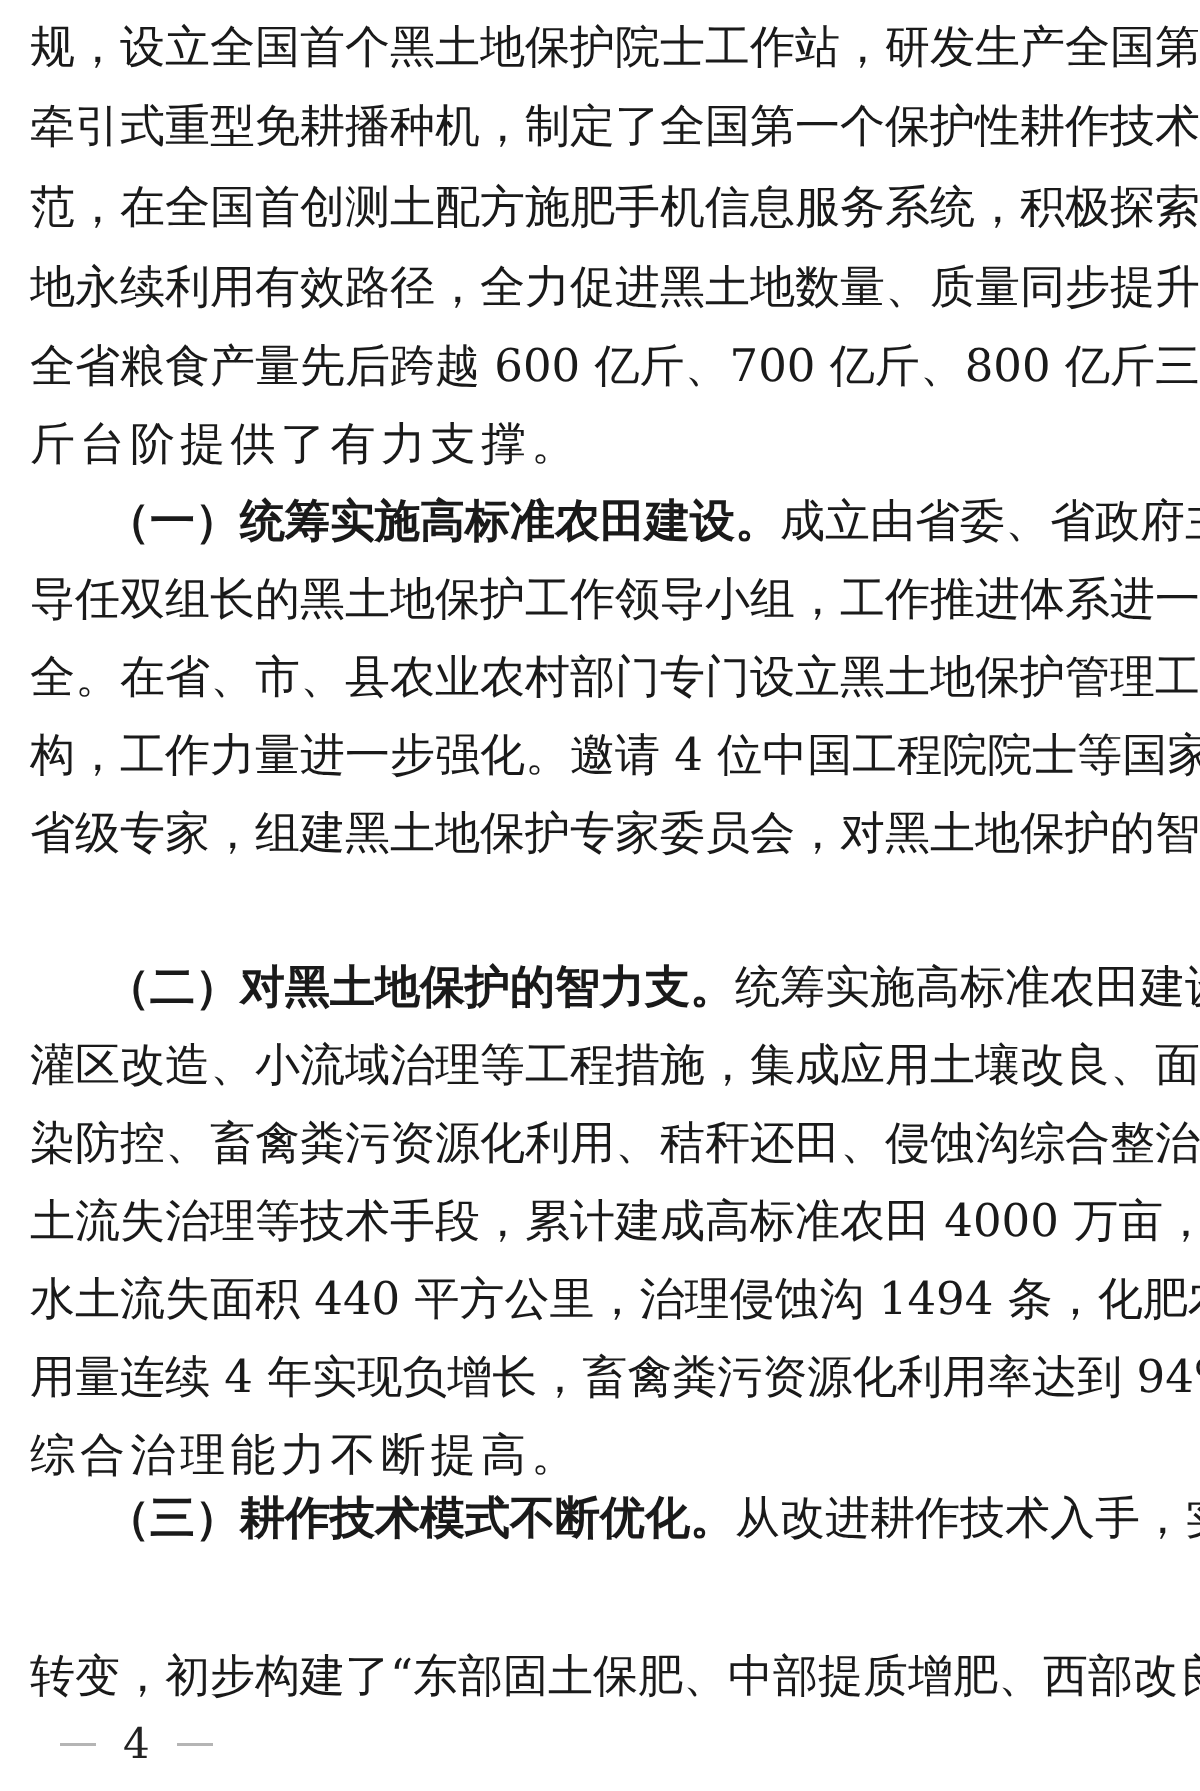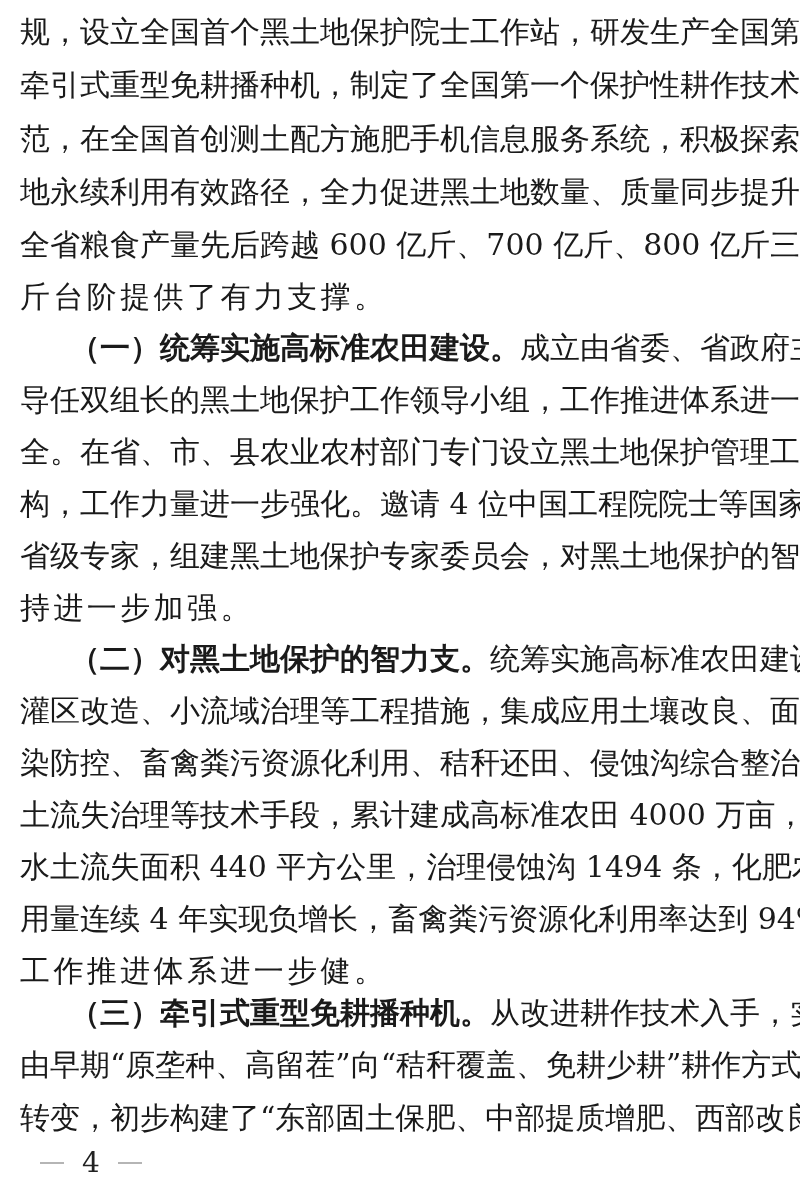--- a/index.html
+++ b/index.html
@@ -75,32 +75,30 @@
   <div class="line" style="top:113px;">范，在全国首创测土配方施肥手机信息服务系统，积极探索黑土</div>
   <div class="line" style="top:166px;">地永续利用有效路径，全力促进黑土地数量、质量同步提升，为</div>
   <div class="line" style="top:219px;">全省粮食产量先后跨越 600 亿斤、700 亿斤、800 亿斤三个百亿</div>
   <div class="line last" style="top:271px;">斤台阶提供了有力支撑。</div>
 
   <div class="line indent" style="top:322px;"><span class="heading">（一）统筹实施高标准农田建设。</span><span>成立由省委、省政府主要领</span></div>
   <div class="line" style="top:374px;">导任双组长的黑土地保护工作领导小组，工作推进体系进一步健</div>
   <div class="line" style="top:426px;">全。在省、市、县农业农村部门专门设立黑土地保护管理工作机</div>
   <div class="line" style="top:478px;">构，工作力量进一步强化。邀请 4 位中国工程院院士等国家级、</div>
   <div class="line" style="top:530px;">省级专家，组建黑土地保护专家委员会，对黑土地保护的智力支</div>
-  <div class="line last" style="top:582px;">持进一步加强。</div>
 
   <div class="line indent" style="top:633px;"><span class="heading">（二）对黑土地保护的智力支。</span><span>统筹实施高标准农田建设、</span></div>
   <div class="line" style="top:685px;">灌区改造、小流域治理等工程措施，集成应用土壤改良、面源污</div>
   <div class="line" style="top:737px;">染防控、畜禽粪污资源化利用、秸秆还田、侵蚀沟综合整治、水</div>
   <div class="line" style="top:789px;">土流失治理等技术手段，累计建成高标准农田 4000 万亩，治理</div>
   <div class="line" style="top:841px;">水土流失面积 440 平方公里，治理侵蚀沟 1494 条，化肥农药施</div>
   <div class="line" style="top:893px;">用量连续 4 年实现负增长，畜禽粪污资源化利用率达到 94%，</div>
-  <div class="line last" style="top:945px;">工作推进体系进一步健。</div>
+  <div class="line last" style="top:945px;">综合治理能力不断提高。</div>
 
-  <div class="line indent" style="top:987px;"><span class="heading">（三）牵引式重型免耕播种机。</span><span>从改进耕作技术入手，实现</span></div>
-  <div class="line" style="top:1039px;">由早期“原垄种、高留茬”向“秸秆覆盖、免耕少耕”耕作方式</div>
+  <div class="line indent" style="top:987px;"><span class="heading">（三）耕作技术模式不断优化。</span><span>从改进耕作技术入手，实现</span></div>
   <div class="line" style="top:1092px;">转变，初步构建了“东部固土保肥、中部提质增肥、西部改良培</div>
 
   <div class="page-number">
     <span class="dash"></span>
     <span>4</span>
     <span class="dash"></span>
   </div>
 </div>
 
 </body></html>

